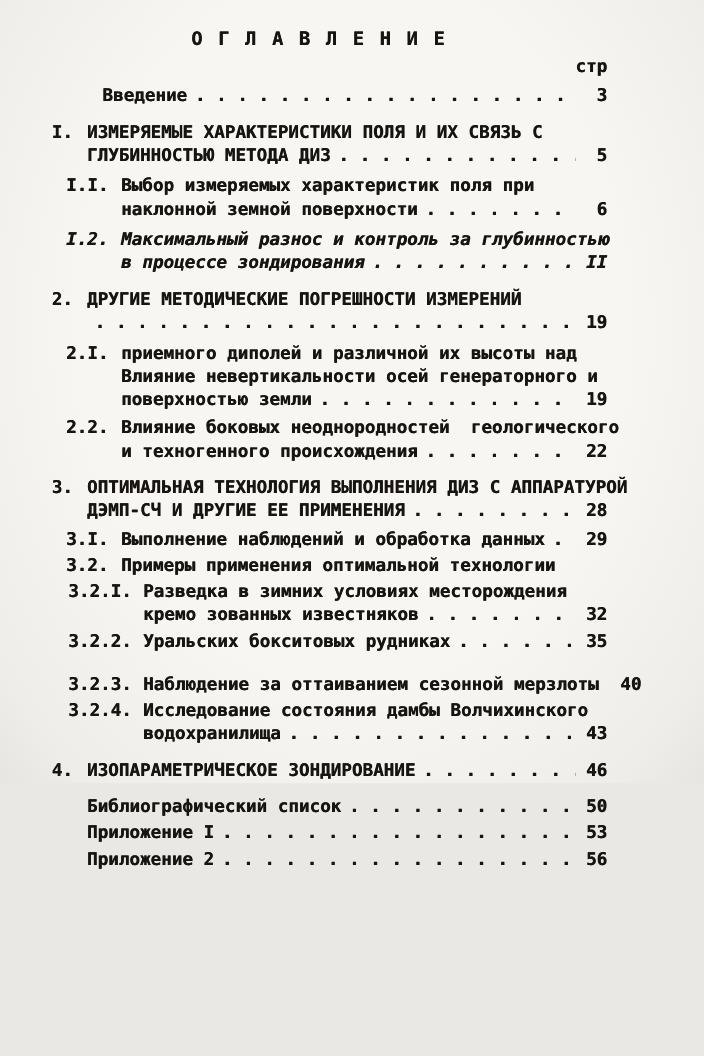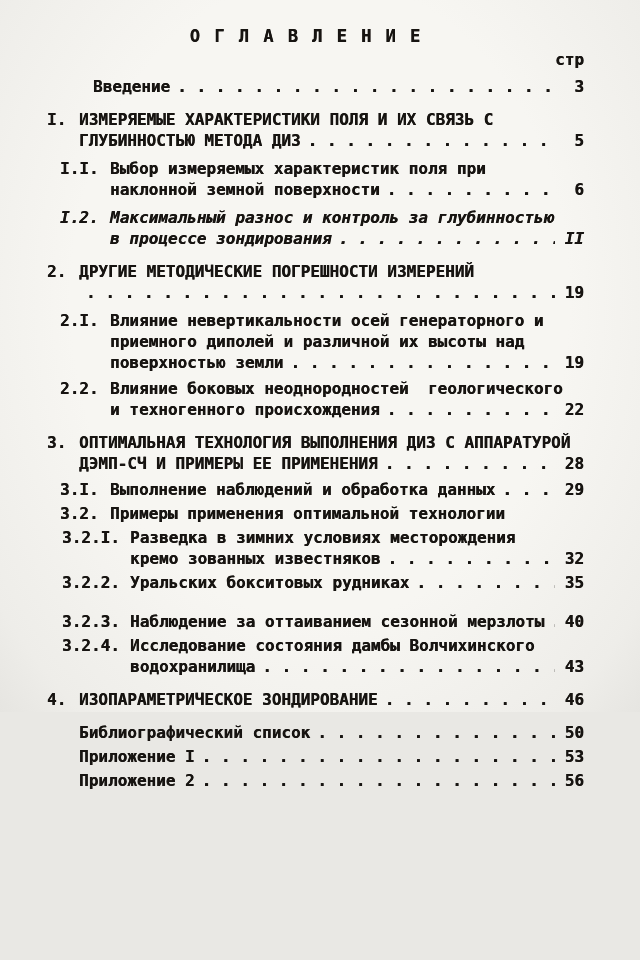--- a/index.html
+++ b/index.html
@@ -15,21 +15,21 @@
     position: relative;
     width: 640px;
     height: 712px;
     box-sizing: border-box;
     background: radial-gradient(ellipse at 50% 42%, #f7f6f2 55%, #eeede9 88%, #e6e5e1 100%);
     color: var(--ink);
     font-family: "DejaVu Sans Mono", "Liberation Mono", monospace;
     font-weight: 700;
     font-size: 16px;
     line-height: 21px;
-    padding: 26px 56px 0 28px;
+    padding: 26px 88px 0 28px;
     text-shadow: 0.35px 0 0 currentColor;
   }
   .title {
     margin: 0;
     font-size: 17px;
     font-weight: 700;
     letter-spacing: 2px;
     text-align: center;
     line-height: 21px;
     white-space: pre;
@@ -125,22 +125,22 @@
           <div class="line">ДРУГИЕ МЕТОДИЧЕСКИЕ ПОГРЕШНОСТИ ИЗМЕРЕНИЙ</div>
         </div>
     <div class="lastline">
       <span class="leader">. . . . . . . . . . . . . . . . . . . . . . . . . . . . . . . . . . . . . . . .</span>
       <span class="pg">19</span>
     </div>
   </div>
       <div class="entry l1" style="margin-top: 7px;">
     <span class="num">2.I.</span>
     <div class="lines">
+          <div class="line">приемного диполей и различной их высоты над</div>
           <div class="line">Влияние невертикальности осей генераторного и</div>
-          <div class="line">приемного диполей и различной их высоты над</div>
         </div>
     <div class="lastline">
       <span class="txt">поверхностью земли</span>
       <span class="leader">. . . . . . . . . . . . . . . . . . . . . . . . . . . . . . . . . . . . . . . .</span>
       <span class="pg">19</span>
     </div>
   </div>
       <div class="entry l1" style="margin-top: 5px;">
     <span class="num">2.2.</span>
     <div class="lines">
@@ -151,21 +151,21 @@
       <span class="leader">. . . . . . . . . . . . . . . . . . . . . . . . . . . . . . . . . . . . . . . .</span>
       <span class="pg">22</span>
     </div>
   </div>
       <div class="entry l0" style="margin-top: 12px;">
     <span class="num">3.</span>
     <div class="lines">
           <div class="line">ОПТИМАЛЬНАЯ ТЕХНОЛОГИЯ ВЫПОЛНЕНИЯ ДИЗ С АППАРАТУРОЙ</div>
         </div>
     <div class="lastline">
-      <span class="txt">ДЭМП-СЧ И ПРИМЕРЫ ЕЕ ПРИМЕНЕНИЯ</span>
+      <span class="txt">ДЭМП-СЧ И ДРУГИЕ ЕЕ ПРИМЕНЕНИЯ</span>
       <span class="leader">. . . . . . . . . . . . . . . . . . . . . . . . . . . . . . . . . . . . . . . .</span>
       <span class="pg">28</span>
     </div>
   </div>
       <div class="entry l1" style="margin-top: 5px;">
     <span class="num">3.I.</span>
     <div class="lines"></div>
     <div class="lastline">
       <span class="txt">Выполнение наблюдений и обработка данных</span>
       <span class="leader">. . . . . . . . . . . . . . . . . . . . . . . . . . . . . . . . . . . . . . . .</span>

